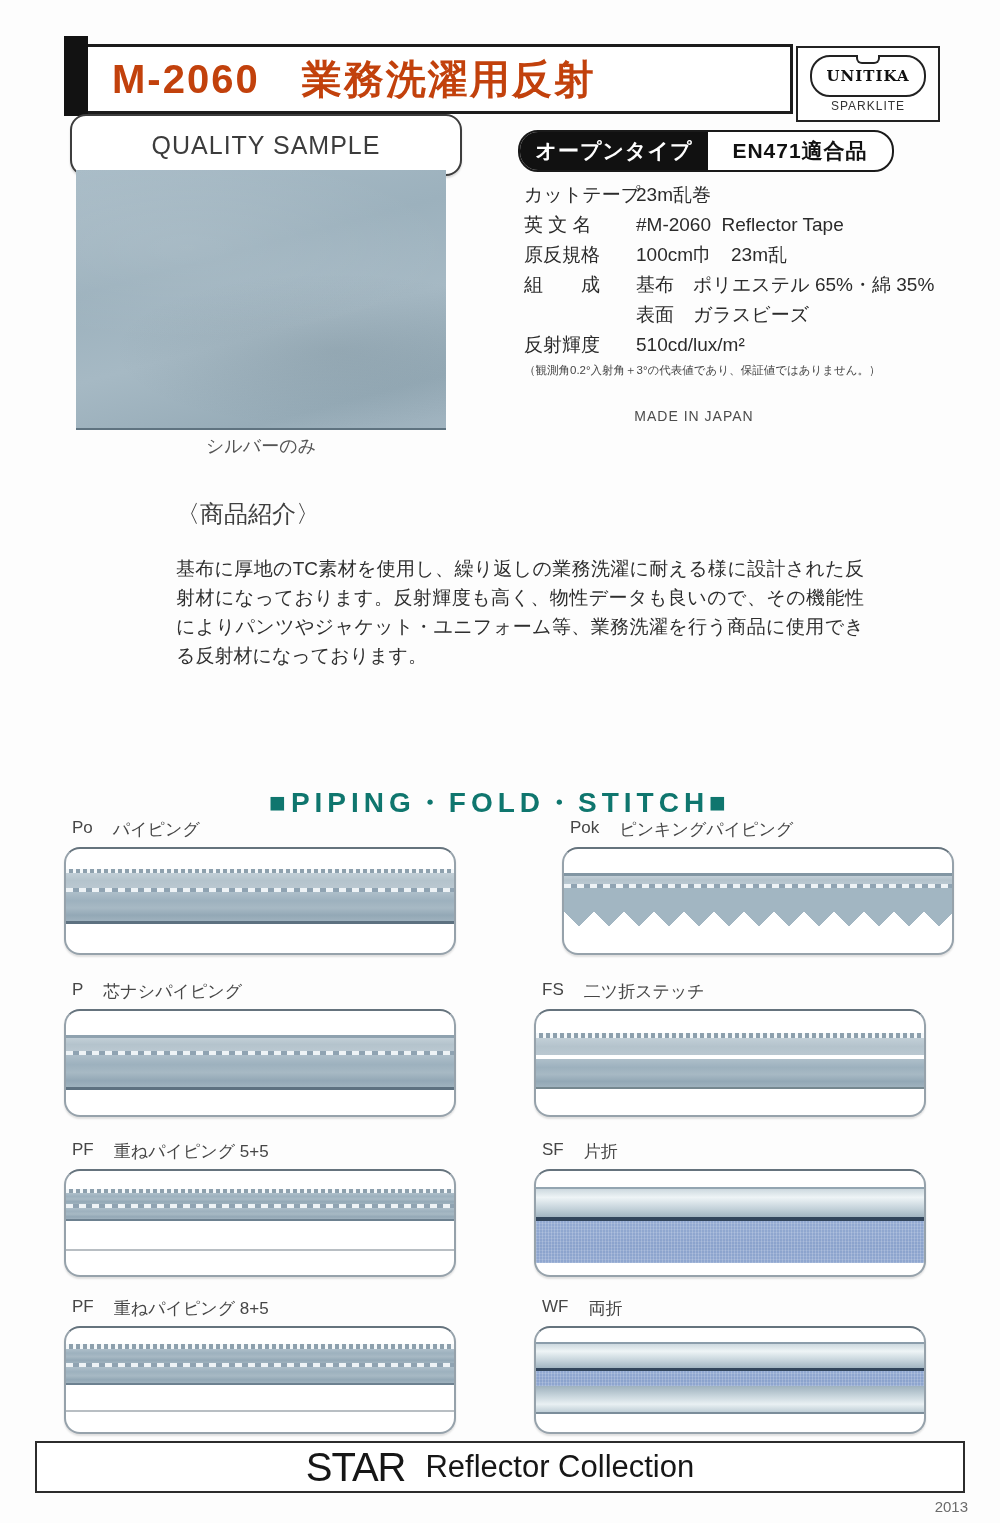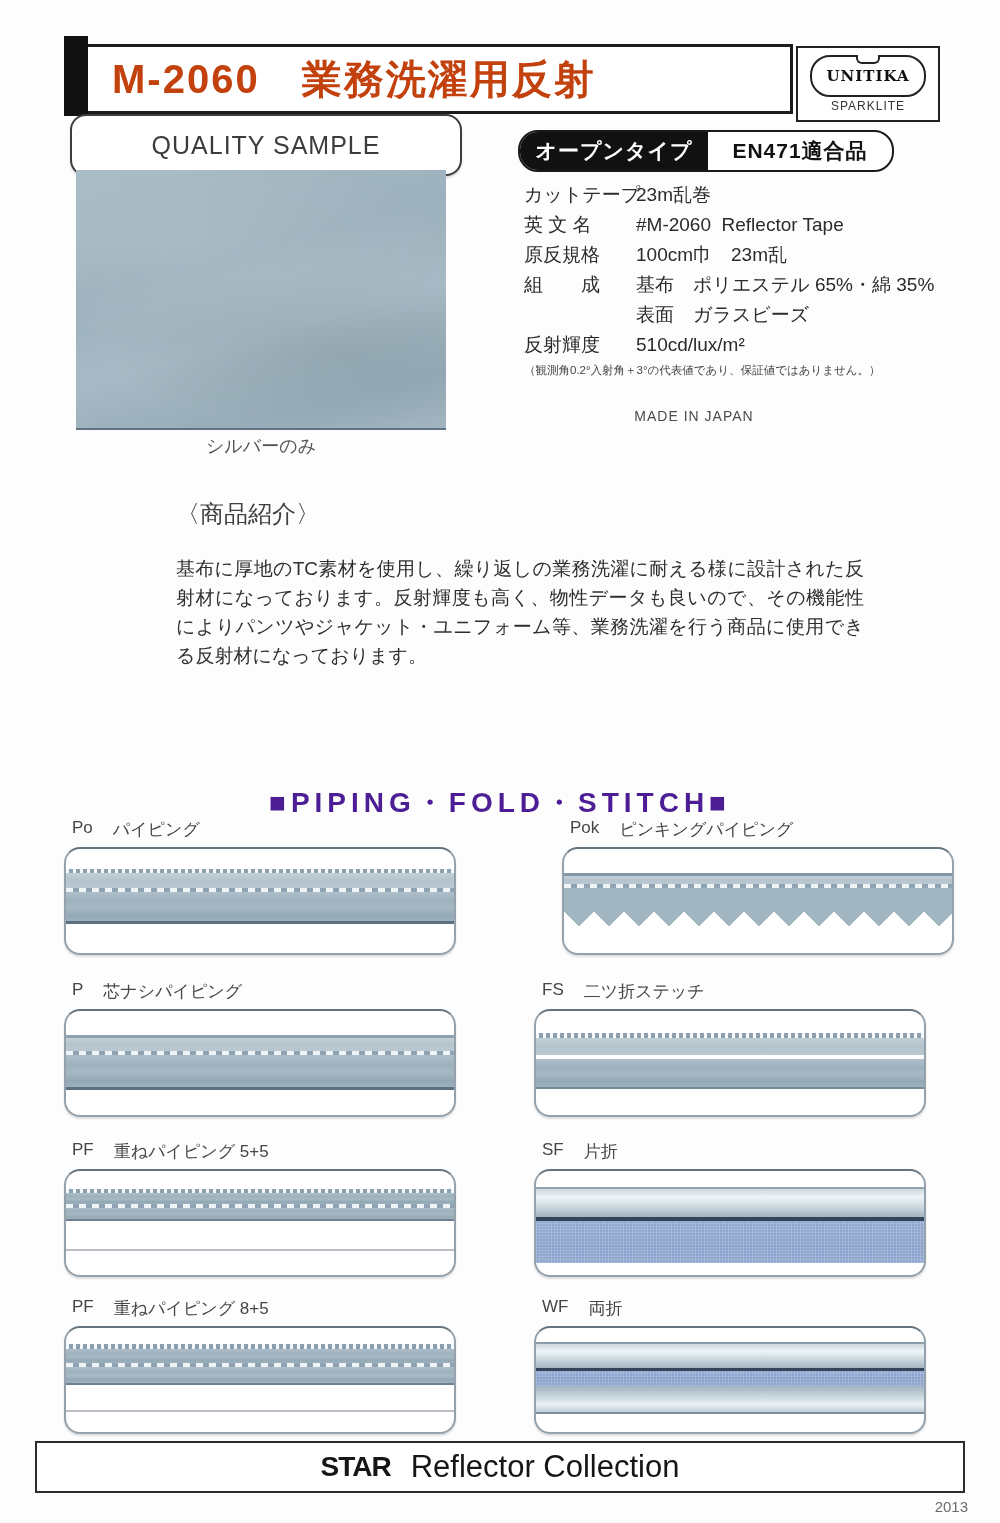--- a/index.html
+++ b/index.html
@@ -74,21 +74,21 @@
   .spec-value{white-space:pre;}
   .spec-note{font-size:11.5px;color:#454545;margin-top:3px;letter-spacing:0;}
   .made-in{margin-top:30px;text-align:center;width:340px;font-size:14px;letter-spacing:1px;color:#4c4c4c;}
   
   .intro{position:absolute;left:176px;top:498px;width:688px;}
   .intro-heading{font-size:24px;color:#404040;margin-bottom:24px;}
   .intro-body{font-size:19px;line-height:29px;color:#2e2e2e;text-align:justify;}
   
   .section-title{
     position:absolute;left:0;top:784px;width:1000px;text-align:center;
-    font-size:28px;font-weight:600;letter-spacing:5px;color:#4c1d95;
+    font-size:28px;font-weight:600;letter-spacing:5px;color:#0f766e;
   }
   
   .sample{position:absolute;width:392px;}
   .sample-label{font-size:17px;color:#464646;margin:0 0 6px 8px;display:flex;}
   .sample-code{flex:none;margin-right:20px;}
   .sample-card{
     position:relative;width:388px;height:104px;background:#fff;
     border:2px solid #96a2ab;border-top-color:#65737d;border-radius:16px;overflow:hidden;
     box-shadow:0 2px 2px rgba(0,0,0,0.12);
   }
@@ -106,21 +106,21 @@
   .stitch-dark{background:repeating-linear-gradient(90deg,#57ririct 0,#57636d 0 2px,#e6edf1 2px 9px,#9cb0bd 9px 15px);}
   .darkline{background:#32455b;}
   .grayline{background:#b8bec3;}
   .teeth{background:conic-gradient(from -45deg at 50% 100%,#a2b6c2 0 90deg,rgba(0,0,0,0) 90deg);background-size:30px 28px;background-repeat:repeat-x;}
   
   .footer-box{
     position:absolute;left:35px;top:1441px;width:926px;height:48px;
     border:2px solid #2c2c2c;background:#fff;
     display:flex;align-items:center;justify-content:center;
   }
-  .footer-brand{font-size:28px;font-weight:700;letter-spacing:-1px;margin-right:20px;color:#161616;}
+  .footer-brand{font-size:40px;font-weight:400;letter-spacing:-1px;margin-right:20px;color:#161616;}
   .footer-title{font-size:31px;color:#161616;}
   .page-num{position:absolute;right:32px;top:1498px;font-size:15px;color:#6b6b6b;}
 </style>
 </head>
 <body>
 
 <div class="black-bar"></div>
 <div class="title-box">
   <div class="title">M-2060　業務洗濯用反射</div>
 </div>

